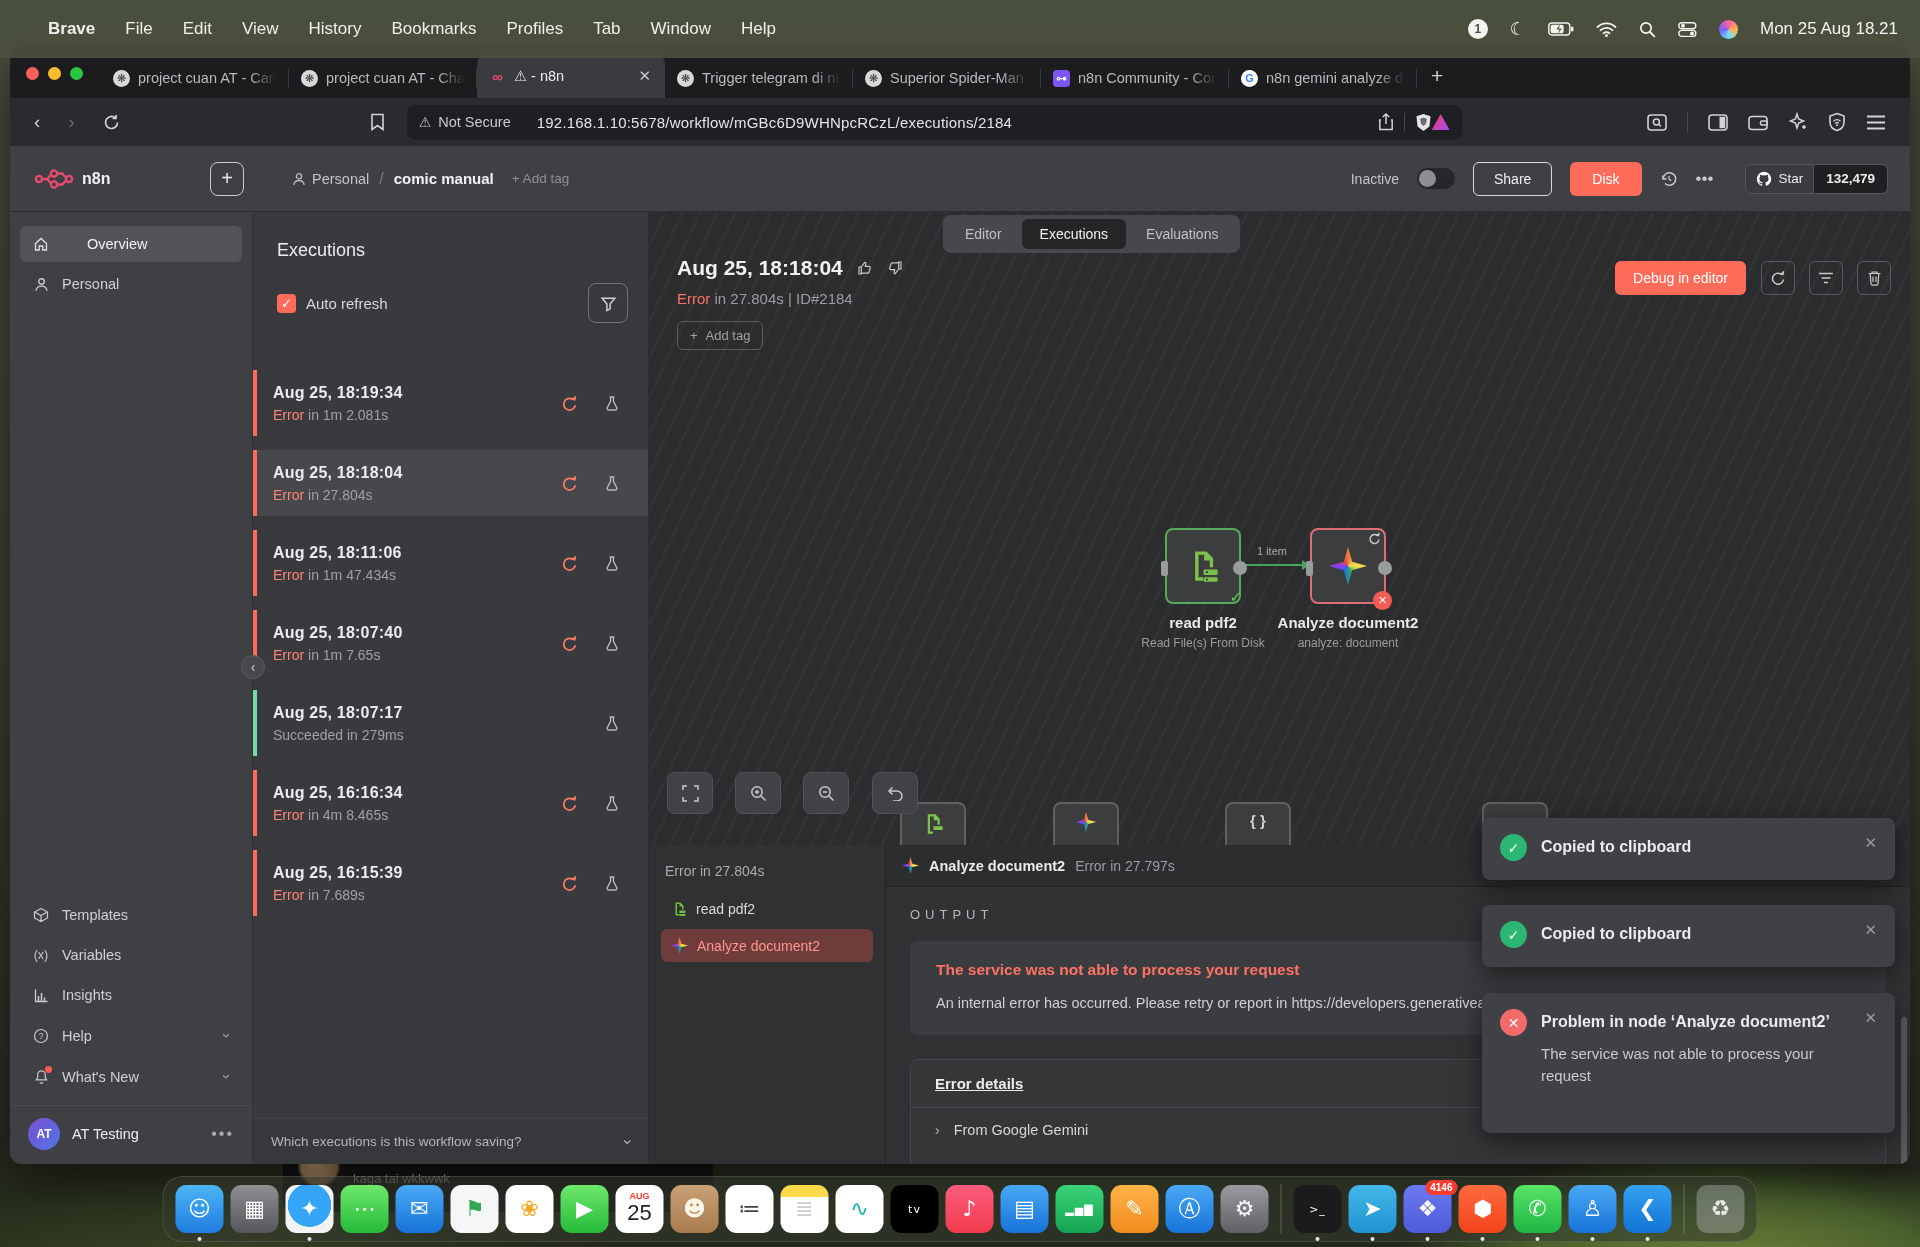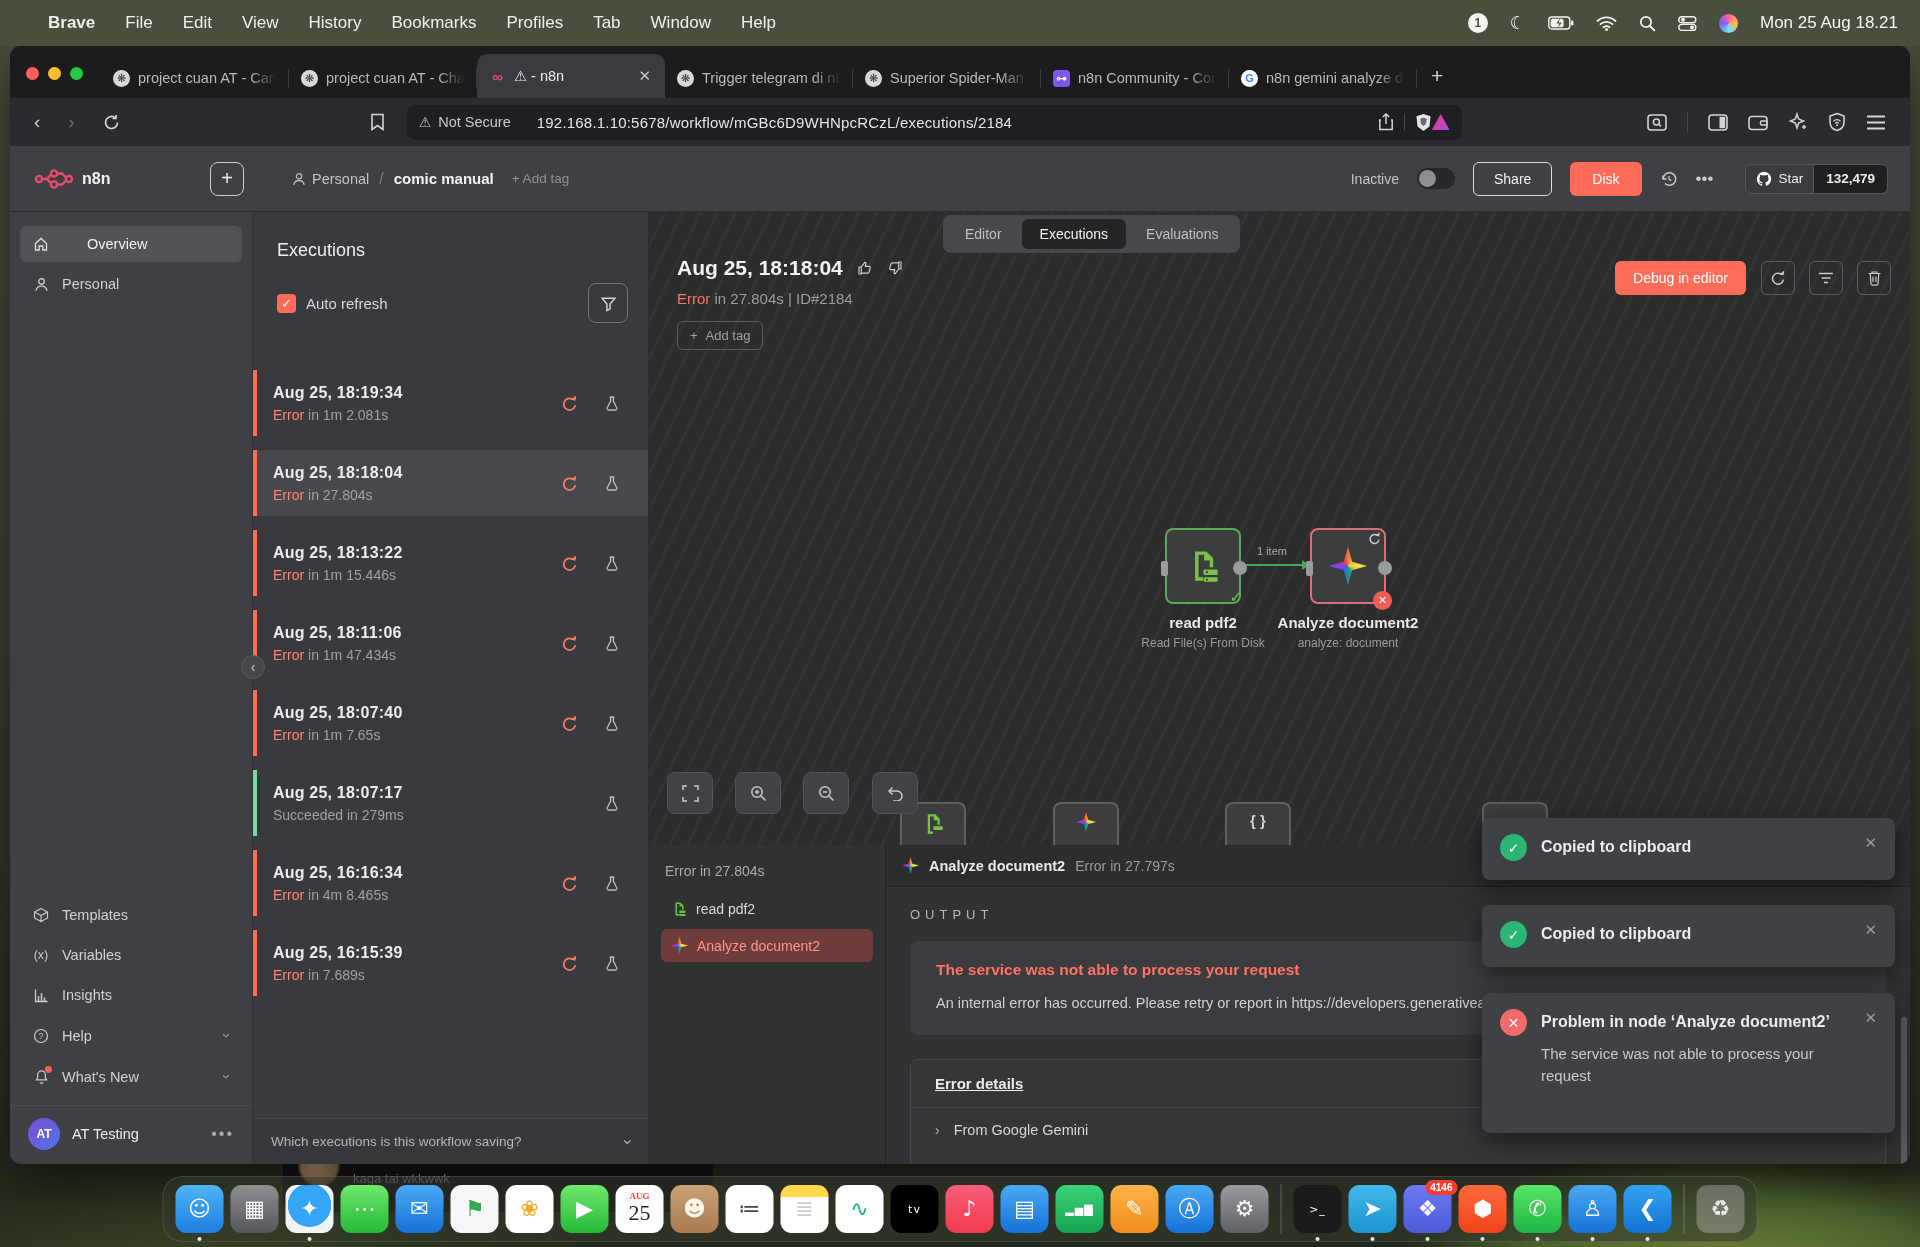--- a/index.html
+++ b/index.html
@@ -10,21 +10,21 @@
     -webkit-font-smoothing:antialiased;
   }
   .screen { position:absolute; inset:0; width:1920px; height:1247px;
     background:
       radial-gradient(460px 170px at 90% 102%, #6f8138 0%, #4a612d 45%, rgba(0,0,0,0) 72%),
       radial-gradient(560px 200px at 10% 103%, #3c4827 0%, #272e1d 55%, rgba(0,0,0,0) 78%),
       linear-gradient(180deg,#494e3b 0%, #3b402f 52%, #23281c 100%);
   }
 
   
-  .menubar { position:absolute; left:0; top:0; width:1920px; height:46px;
+  .menubar { position:absolute; left:0; top:0; width:1920px; height:58px;
     background:rgba(74,79,62,.92); display:flex; align-items:center; color:#f2f3ef;
     padding:0 22px; font-size:17px; z-index:4; }
   .menubar .apple { font-size:19px; margin-right:26px; }
   .menubar .menu { margin-right:30px; color:#eef0ea; }
   .menubar .menu.bold { font-weight:bold; }
   .mb-right { margin-left:auto; display:flex; align-items:center; gap:22px; }
   .mb-ico { display:inline-flex; align-items:center; justify-content:center; }
   .badge1 { width:20px; height:20px; border-radius:50%; background:#f4f5f1; color:#4a4f3e;
     font-size:12px; font-weight:bold; display:flex; align-items:center; justify-content:center; }
   .moon { font-size:18px; }
@@ -606,40 +606,20 @@
                 <span>
                   <svg width="16" height="17" viewBox="0 0 16 16">
                     <path d="M5.6 1.5h4.8M6.6 1.5v4.4l-3.3 6.2a1.5 1.5 0 0 0 1.3 2.4h6.8a1.5 1.5 0 0 0 1.3-2.4L9.4 5.9V1.5" fill="none" stroke="#b9bbbd" stroke-width="1.3"></path>
                   </svg>
                 </span>
               </span>
           </div>
           <div class="exec-item">
             <span class="exec-bar"></span>
             <span class="exec-text">
-                <div class="exec-time">Aug 25, 18:13:22</div>
-            <div class="exec-sub"><span class="st">Error</span> <span>in 1m 15.446s</span></div>
-              </span>
-            <span class="exec-icons">
-                <span>
-                  <svg width="17" height="17" viewBox="0 0 16 16">
-                    <path d="M13.5 9.5A5.5 5.5 0 1 1 11 4l2-1.5" fill="none" stroke="#ff7a66" stroke-width="1.6"></path>
-                    <path d="M13.6 1.2 13 4.4 9.8 3.8" fill="none" stroke="#ff7a66" stroke-width="1.6"></path>
-                  </svg>
-                </span>
-                <span>
-                  <svg width="16" height="17" viewBox="0 0 16 16">
-                    <path d="M5.6 1.5h4.8M6.6 1.5v4.4l-3.3 6.2a1.5 1.5 0 0 0 1.3 2.4h6.8a1.5 1.5 0 0 0 1.3-2.4L9.4 5.9V1.5" fill="none" stroke="#b9bbbd" stroke-width="1.3"></path>
-                  </svg>
-                </span>
-              </span>
-          </div>
-          <div class="exec-item">
-            <span class="exec-bar"></span>
-            <span class="exec-text">
                 <div class="exec-time">Aug 25, 18:11:06</div>
             <div class="exec-sub"><span class="st">Error</span> <span>in 1m 47.434s</span></div>
               </span>
             <span class="exec-icons">
                 <span>
                   <svg width="17" height="17" viewBox="0 0 16 16">
                     <path d="M13.5 9.5A5.5 5.5 0 1 1 11 4l2-1.5" fill="none" stroke="#ff7a66" stroke-width="1.6"></path>
                     <path d="M13.6 1.2 13 4.4 9.8 3.8" fill="none" stroke="#ff7a66" stroke-width="1.6"></path>
                   </svg>
                 </span>
@@ -949,21 +929,21 @@
       </div>
       <div class="dicon" style="background: rgb(245, 246, 247);">
         <span class="dglyph" style="color: rgb(52, 168, 83);">⚑</span>
       </div>
       <div class="dicon" style="background: rgb(255, 255, 255);">
         <span class="dglyph" style="color: rgb(245, 166, 35);">❀</span>
       </div>
       <div class="dicon" style="background: linear-gradient(rgb(110, 232, 108), rgb(37, 186, 55));">
         <span class="dglyph" style="color: rgb(255, 255, 255);">▶</span>
       </div>
-      <div class="dicon" style="background: rgb(255, 255, 255); font-family: Liberation Serif, serif;">
+      <div class="dicon" style="background: rgb(255, 255, 255);">
         <span class="cal-top">AUG</span>
         <span class="cal-day">25</span>
       </div>
       <div class="dicon" style="background: linear-gradient(rgb(201, 161, 118), rgb(168, 123, 78));">
         <span class="dglyph" style="color: rgb(255, 247, 234);">☻</span>
       </div>
       <div class="dicon" style="background: rgb(255, 255, 255);">
         <span class="dglyph" style="color: rgb(68, 68, 68);">≔</span>
       </div>
       <div class="dicon" style="background: linear-gradient(rgb(255, 217, 74) 0px, rgb(255, 217, 74) 26%, rgb(255, 255, 255) 26%);">

